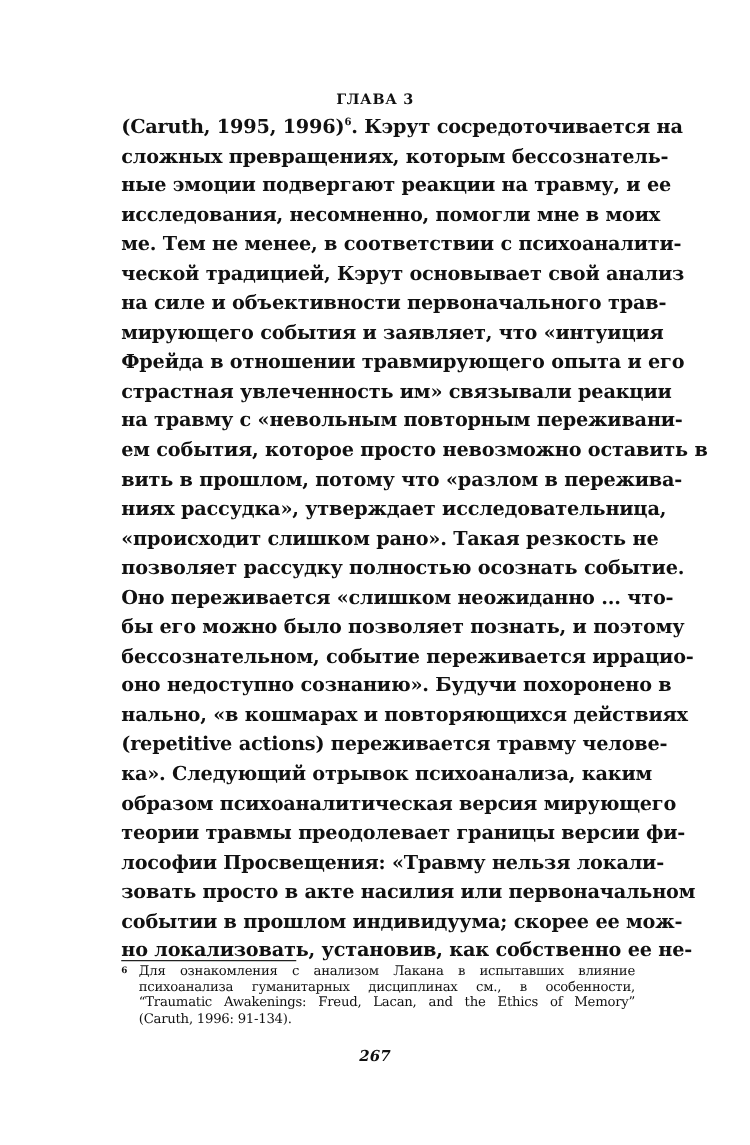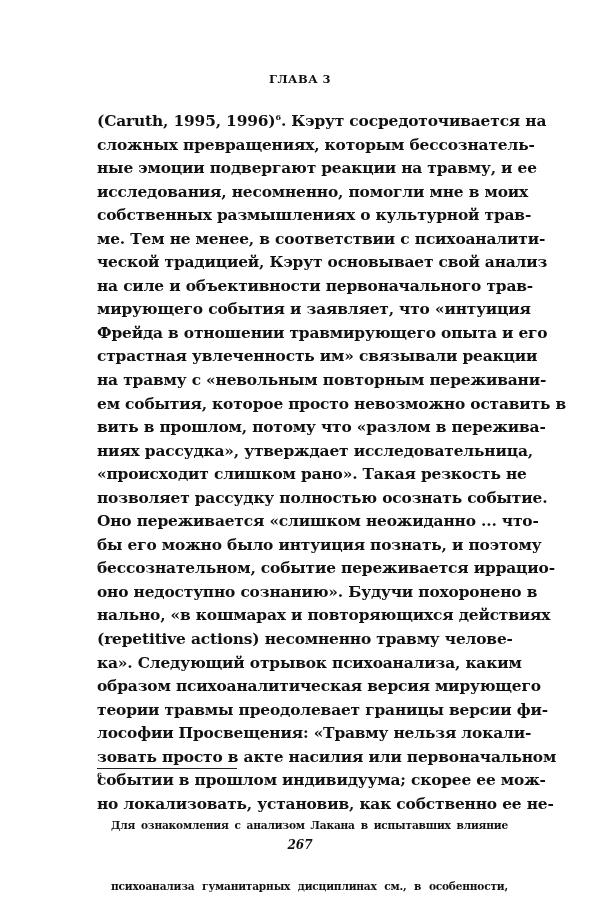--- a/index.html
+++ b/index.html
@@ -28,21 +28,20 @@
       text-align: center;
       font-size: 11.5px;
       font-weight: bold;
       letter-spacing: 0.5px;
     }
     .body-text {
       position: absolute;
       top: 90px;
       left: 97px;
       width: 411px;
-      margin-top: 20px;
     }
     .line {
       display: block;
       height: 23.55px;
       line-height: 23.55px;
       font-size: 15.4px;
       font-weight: bold;
       white-space: nowrap;
       text-align: justify;
       text-align-last: justify;
@@ -76,26 +75,25 @@
       top: 0;
       font-size: 7px;
       font-weight: bold;
     }
     .fn-line {
       display: block;
       margin-left: 14px;
       height: 12.5px;
       line-height: 12.5px;
       font-size: 10.6px;
-      font-weight: bold;
+      font-weight: normal;
       white-space: nowrap;
       text-align: justify;
       text-align-last: justify;
       letter-spacing: -0.2px;
-      margin-top: 48px;
     }
     .fn-line.last {
       text-align-last: left;
     }
     .page-number {
       position: absolute;
       top: 838px;
       left: 0;
       width: 600px;
       text-align: center;
@@ -109,39 +107,38 @@
 
 <div class="page">
 
   <div class="running-head">ГЛАВА 3</div>
 
   <div class="body-text">
     <span class="line"><span>(Caruth, 1995, 1996)</span><sup class="fnref">6</sup><span>. Кэрут сосредоточивается на</span></span>
     <span class="line">сложных превращениях, которым бессознатель-</span>
     <span class="line">ные эмоции подвергают реакции на травму, и ее</span>
     <span class="line">исследования, несомненно, помогли мне в моих</span>
-    <span class="line">собственных размышлениях о культурной трав-</span>
     <span class="line">ме. Тем не менее, в соответствии с психоаналити-</span>
     <span class="line">ческой традицией, Кэрут основывает свой анализ</span>
     <span class="line">на силе и объективности первоначального трав-</span>
     <span class="line">мирующего события и заявляет, что «интуиция</span>
     <span class="line">Фрейда в отношении травмирующего опыта и его</span>
     <span class="line">страстная увлеченность им» связывали реакции</span>
     <span class="line">на травму с «невольным повторным переживани-</span>
     <span class="line">ем события, которое просто невозможно оставить в</span>
     <span class="line">вить в прошлом, потому что «разлом в пережива-</span>
     <span class="line">ниях рассудка», утверждает исследовательница,</span>
     <span class="line">«происходит слишком рано». Такая резкость не</span>
     <span class="line">позволяет рассудку полностью осознать событие.</span>
     <span class="line">Оно переживается «слишком неожиданно ... что-</span>
-    <span class="line">бы его можно было интуиция познать, и поэтому</span>
+    <span class="line">бы его можно было позволяет познать, и поэтому</span>
     <span class="line">бессознательном, событие переживается иррацио-</span>
     <span class="line">оно недоступно сознанию». Будучи похоронено в</span>
     <span class="line">нально, «в кошмарах и повторяющихся действиях</span>
-    <span class="line">(repetitive actions) несомненно травму челове-</span>
+    <span class="line">(repetitive actions) переживается травму челове-</span>
     <span class="line">ка». Следующий отрывок психоанализа, каким</span>
     <span class="line">образом психоаналитическая версия мирующего</span>
     <span class="line">теории травмы преодолевает границы версии фи-</span>
     <span class="line">лософии Просвещения: «Травму нельзя локали-</span>
     <span class="line">зовать просто в акте насилия или первоначальном</span>
     <span class="line">событии в прошлом индивидуума; скорее ее мож-</span>
     <span class="line last">но локализовать, установив, как собственно ее не-</span>
   </div>
 
   <div class="footnote-rule"></div>

